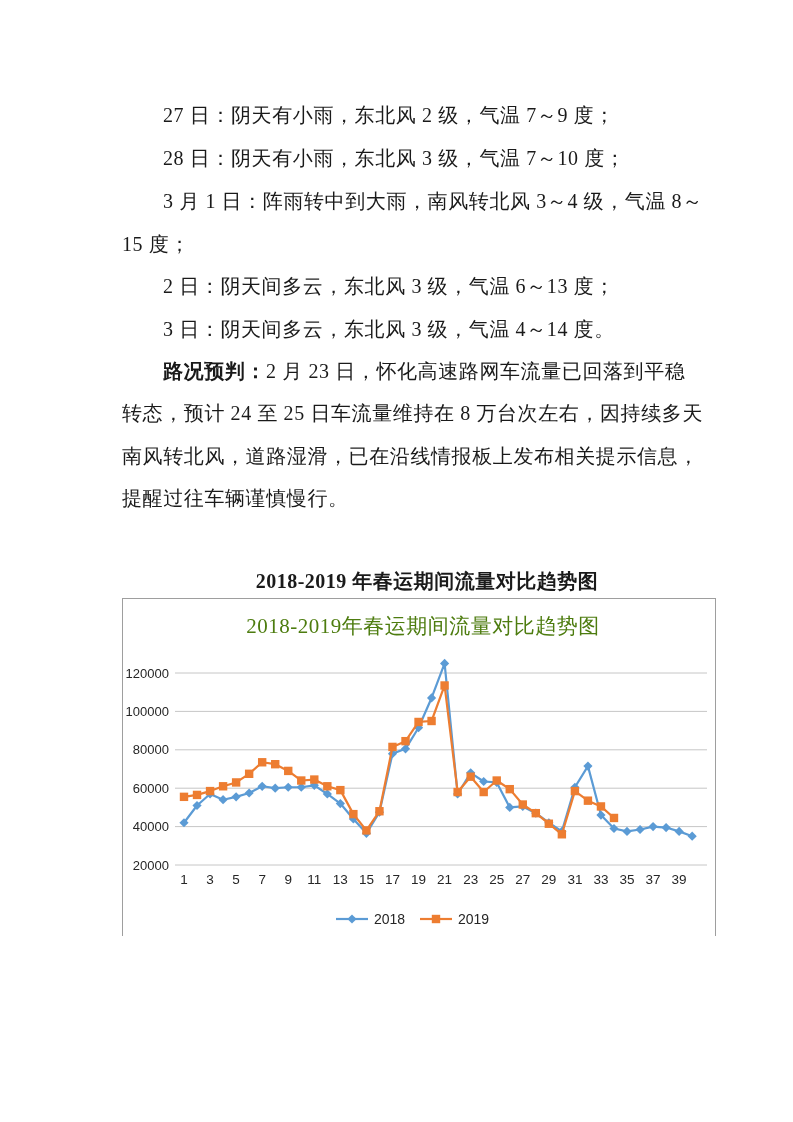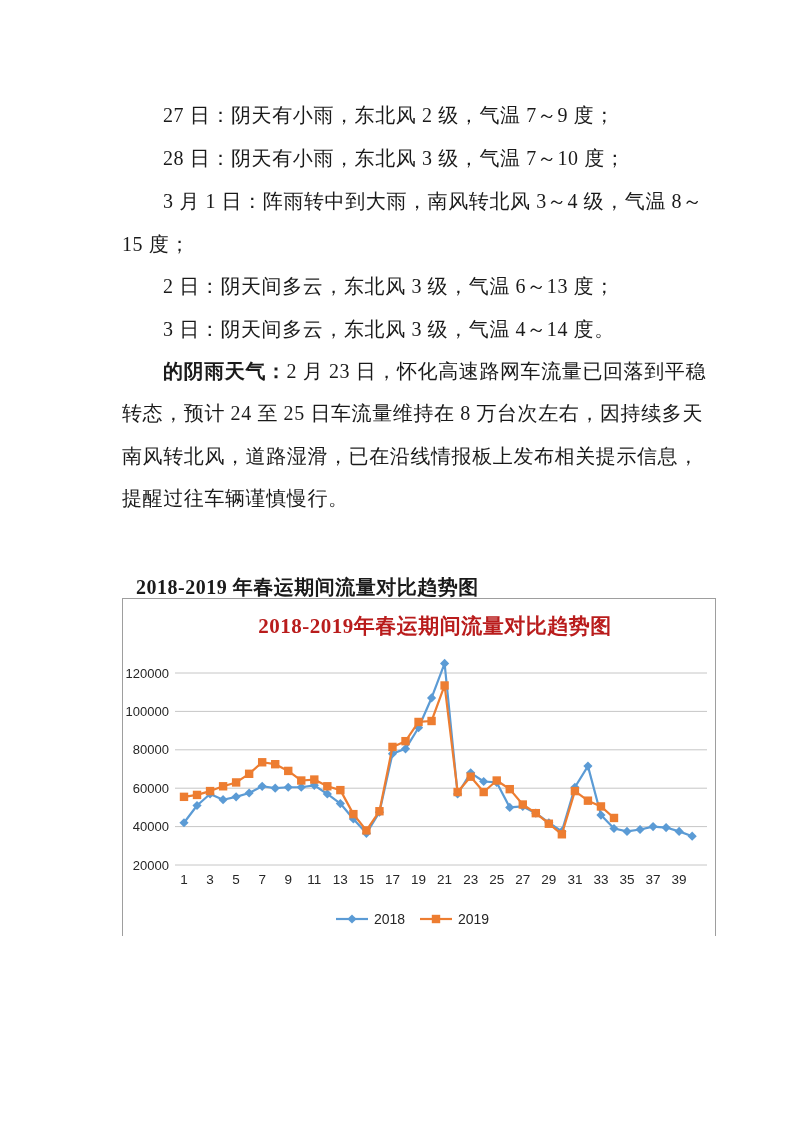--- a/index.html
+++ b/index.html
@@ -18,62 +18,62 @@
     font-size:20px;
     letter-spacing:0.6px;
     white-space:nowrap;
     line-height:24px;
   }
   .line.indent{ left:163px; }
   .line strong{ font-weight:bold; }
   .figure-caption{
     position:absolute;
     left:122px; top:560px; width:594px;
-    margin:14px;
-    text-align:left;
+    margin:8px;
+    text-align:center;
     font-size:20px;
     font-weight:bold;
     letter-spacing:0.5px;
     white-space:nowrap;
   }
   .chart-box{
     position:absolute;
     left:122px; top:598px;
     width:594px; height:345px;
     background:#ffffff;
     border:1px solid #9e9e9e;
     box-sizing:border-box;
   }
   .chart-title{
     position:absolute;
-    left:16px; top:13px; width:100%;
+    left:4px; top:13px; width:100%;
     text-align:center;
     font-size:21px;
-    font-weight:bold;
+    font-weight:normal;
     letter-spacing:0.5px;
-    color:#b91c1c;
+    color:#4d7c0f;
   }
   .chart-svg{ position:absolute; left:0; top:0; }
   .chart-svg text{
     font-family:"Liberation Sans","DejaVu Sans",sans-serif;
     fill:#262626;
   }
 </style>
 </head>
 <body>
 
 <div class="page">
 
   <p class="line indent" style="top:103px">27 日：阴天有小雨，东北风 2 级，气温 7～9 度；</p>
   <p class="line indent" style="top:146px">28 日：阴天有小雨，东北风 3 级，气温 7～10 度；</p>
   <p class="line indent" style="top:189px">3 月 1 日：阵雨转中到大雨，南风转北风 3～4 级，气温 8～</p>
   <p class="line" style="top:232px">15 度；</p>
   <p class="line indent" style="top:274px">2 日：阴天间多云，东北风 3 级，气温 6～13 度；</p>
   <p class="line indent" style="top:317px">3 日：阴天间多云，东北风 3 级，气温 4～14 度。</p>
-  <p class="line indent" style="top:359px"><strong>的阴雨天气：</strong><span>2 月 23 日，怀化高速路网车流量已回落到平稳</span></p>
+  <p class="line indent" style="top:359px"><strong>路况预判：</strong><span>2 月 23 日，怀化高速路网车流量已回落到平稳</span></p>
   <p class="line" style="top:401px">转态，预计 24 至 25 日车流量维持在 8 万台次左右，因持续多天</p>
   <p class="line" style="top:444px">南风转北风，道路湿滑，已在沿线情报板上发布相关提示信息，</p>
   <p class="line" style="top:486px">提醒过往车辆谨慎慢行。</p>
 
   <p class="figure-caption">2018-2019 年春运期间流量对比趋势图</p>
 
   <div class="chart-box">
     <div class="chart-title">2018-2019年春运期间流量对比趋势图</div>
     <svg id="chart-svg" class="chart-svg" width="592" height="343" viewBox="0 0 592 343">
         <g>

